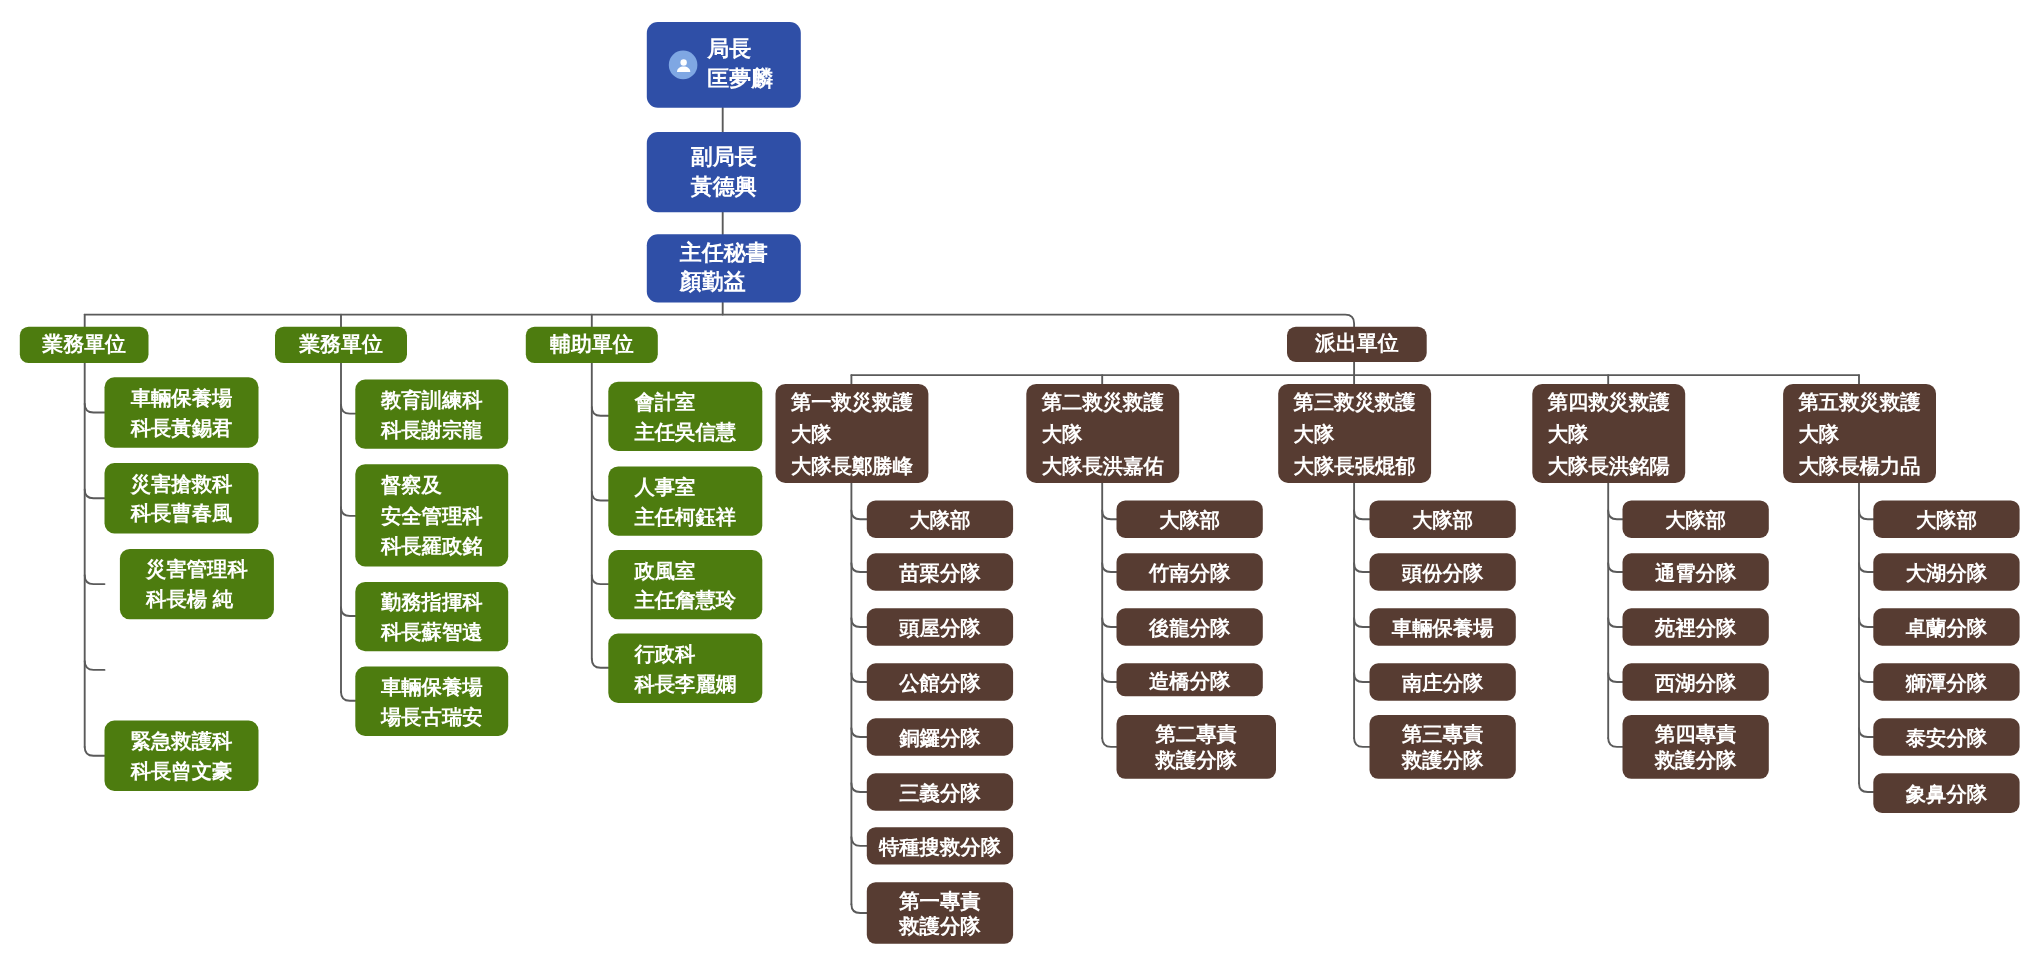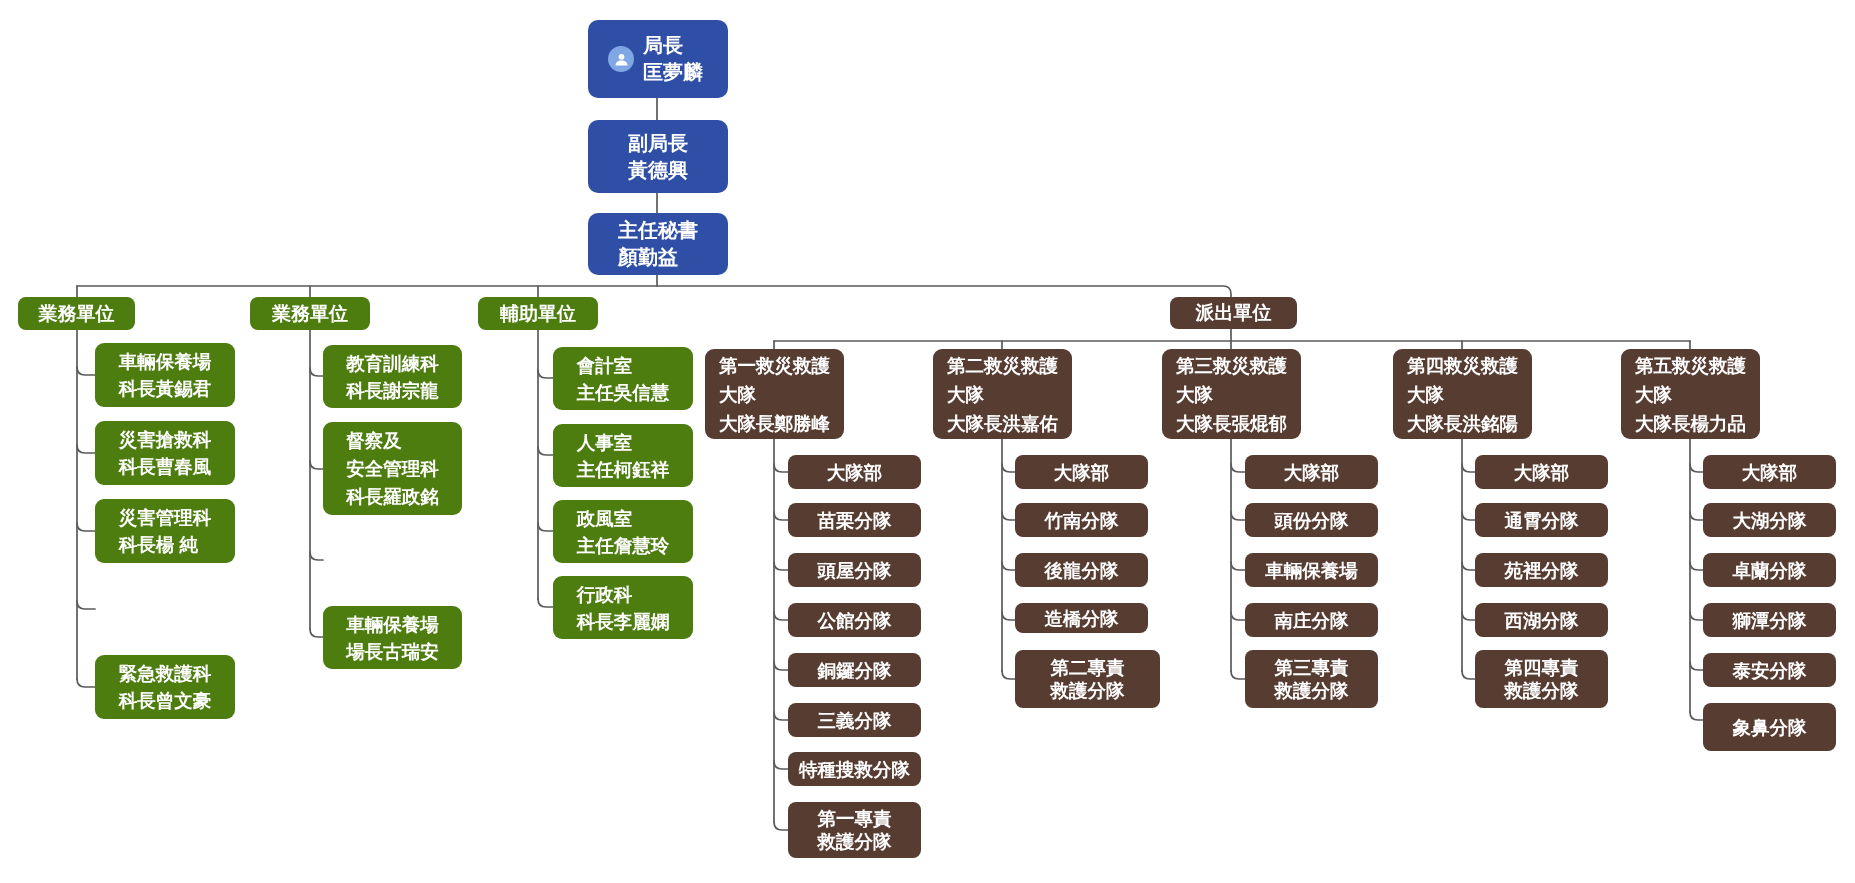--- a/index.html
+++ b/index.html
@@ -90,30 +90,32 @@
 
   <div class="box orange label" style="left:18px;top:297px;width:117px;height:33px"><span>業務單位</span></div>
   <div class="box orange label" style="left:250px;top:297px;width:120px;height:33px"><span>業務單位</span></div>
   <div class="box orange label" style="left:478px;top:297px;width:120px;height:33px"><span>輔助單位</span></div>
   <div class="box brown label" style="left:1170px;top:297px;width:127px;height:32px"><span>派出單位</span></div>
 
   <div class="box orange unit" style="left:95px;top:343px;width:140px;height:64px"><span>車輛保養場
 科長黃錫君</span></div>
   <div class="box orange unit" style="left:95px;top:421px;width:140px;height:64px"><span>災害搶救科
 科長曹春風</span></div>
-  <div class="box orange unit" style="left:95px;top:499px;width:140px;height:64px"><span>災害管理科
+  <div class="box orange unit" style="left:109px;top:499px;width:140px;height:64px"><span>災害管理科
 科長楊 純</span></div>
   <div class="box orange unit" style="left:95px;top:655px;width:140px;height:64px"><span>緊急救護科
 科長曾文豪</span></div>
 
   <div class="box orange unit" style="left:323px;top:345px;width:139px;height:63px"><span>教育訓練科
 科長謝宗龍</span></div>
   <div class="box orange unit unit3" style="left:323px;top:422px;width:139px;height:93px"><span>督察及
 安全管理科
 科長羅政銘</span></div>
+  <div class="box orange unit" style="left:323px;top:529px;width:139px;height:63px"><span>勤務指揮科
+科長蘇智遠</span></div>
   <div class="box orange unit" style="left:323px;top:606px;width:139px;height:63px"><span>車輛保養場
 場長古瑞安</span></div>
 
   <div class="box orange unit" style="left:553px;top:347px;width:140px;height:63px"><span>會計室
 主任吳信慧</span></div>
   <div class="box orange unit" style="left:553px;top:424px;width:140px;height:63px"><span>人事室
 主任柯鈺祥</span></div>
   <div class="box orange unit" style="left:553px;top:500px;width:140px;height:63px"><span>政風室
 主任詹慧玲</span></div>
   <div class="box orange unit" style="left:553px;top:576px;width:140px;height:63px"><span>行政科
@@ -164,15 +166,15 @@
   <div class="box brown sub" style="left:1475px;top:553px;width:133px;height:34px"><span>苑裡分隊</span></div>
   <div class="box brown sub" style="left:1475px;top:603px;width:133px;height:34px"><span>西湖分隊</span></div>
   <div class="box brown sub" style="left:1475px;top:650px;width:133px;height:58px"><span>第四專責
 救護分隊</span></div>
 
   <div class="box brown sub" style="left:1703px;top:455px;width:133px;height:34px"><span>大隊部</span></div>
   <div class="box brown sub" style="left:1703px;top:503px;width:133px;height:34px"><span>大湖分隊</span></div>
   <div class="box brown sub" style="left:1703px;top:553px;width:133px;height:34px"><span>卓蘭分隊</span></div>
   <div class="box brown sub" style="left:1703px;top:603px;width:133px;height:34px"><span>獅潭分隊</span></div>
   <div class="box brown sub" style="left:1703px;top:653px;width:133px;height:34px"><span>泰安分隊</span></div>
-  <div class="box brown sub" style="left:1703px;top:703px;width:133px;height:48px"><span>象鼻分隊</span></div>
+  <div class="box brown sub" style="left:1703px;top:703px;width:133px;height:36px"><span>象鼻分隊</span></div>
 
 </div>
 
 </body></html>

